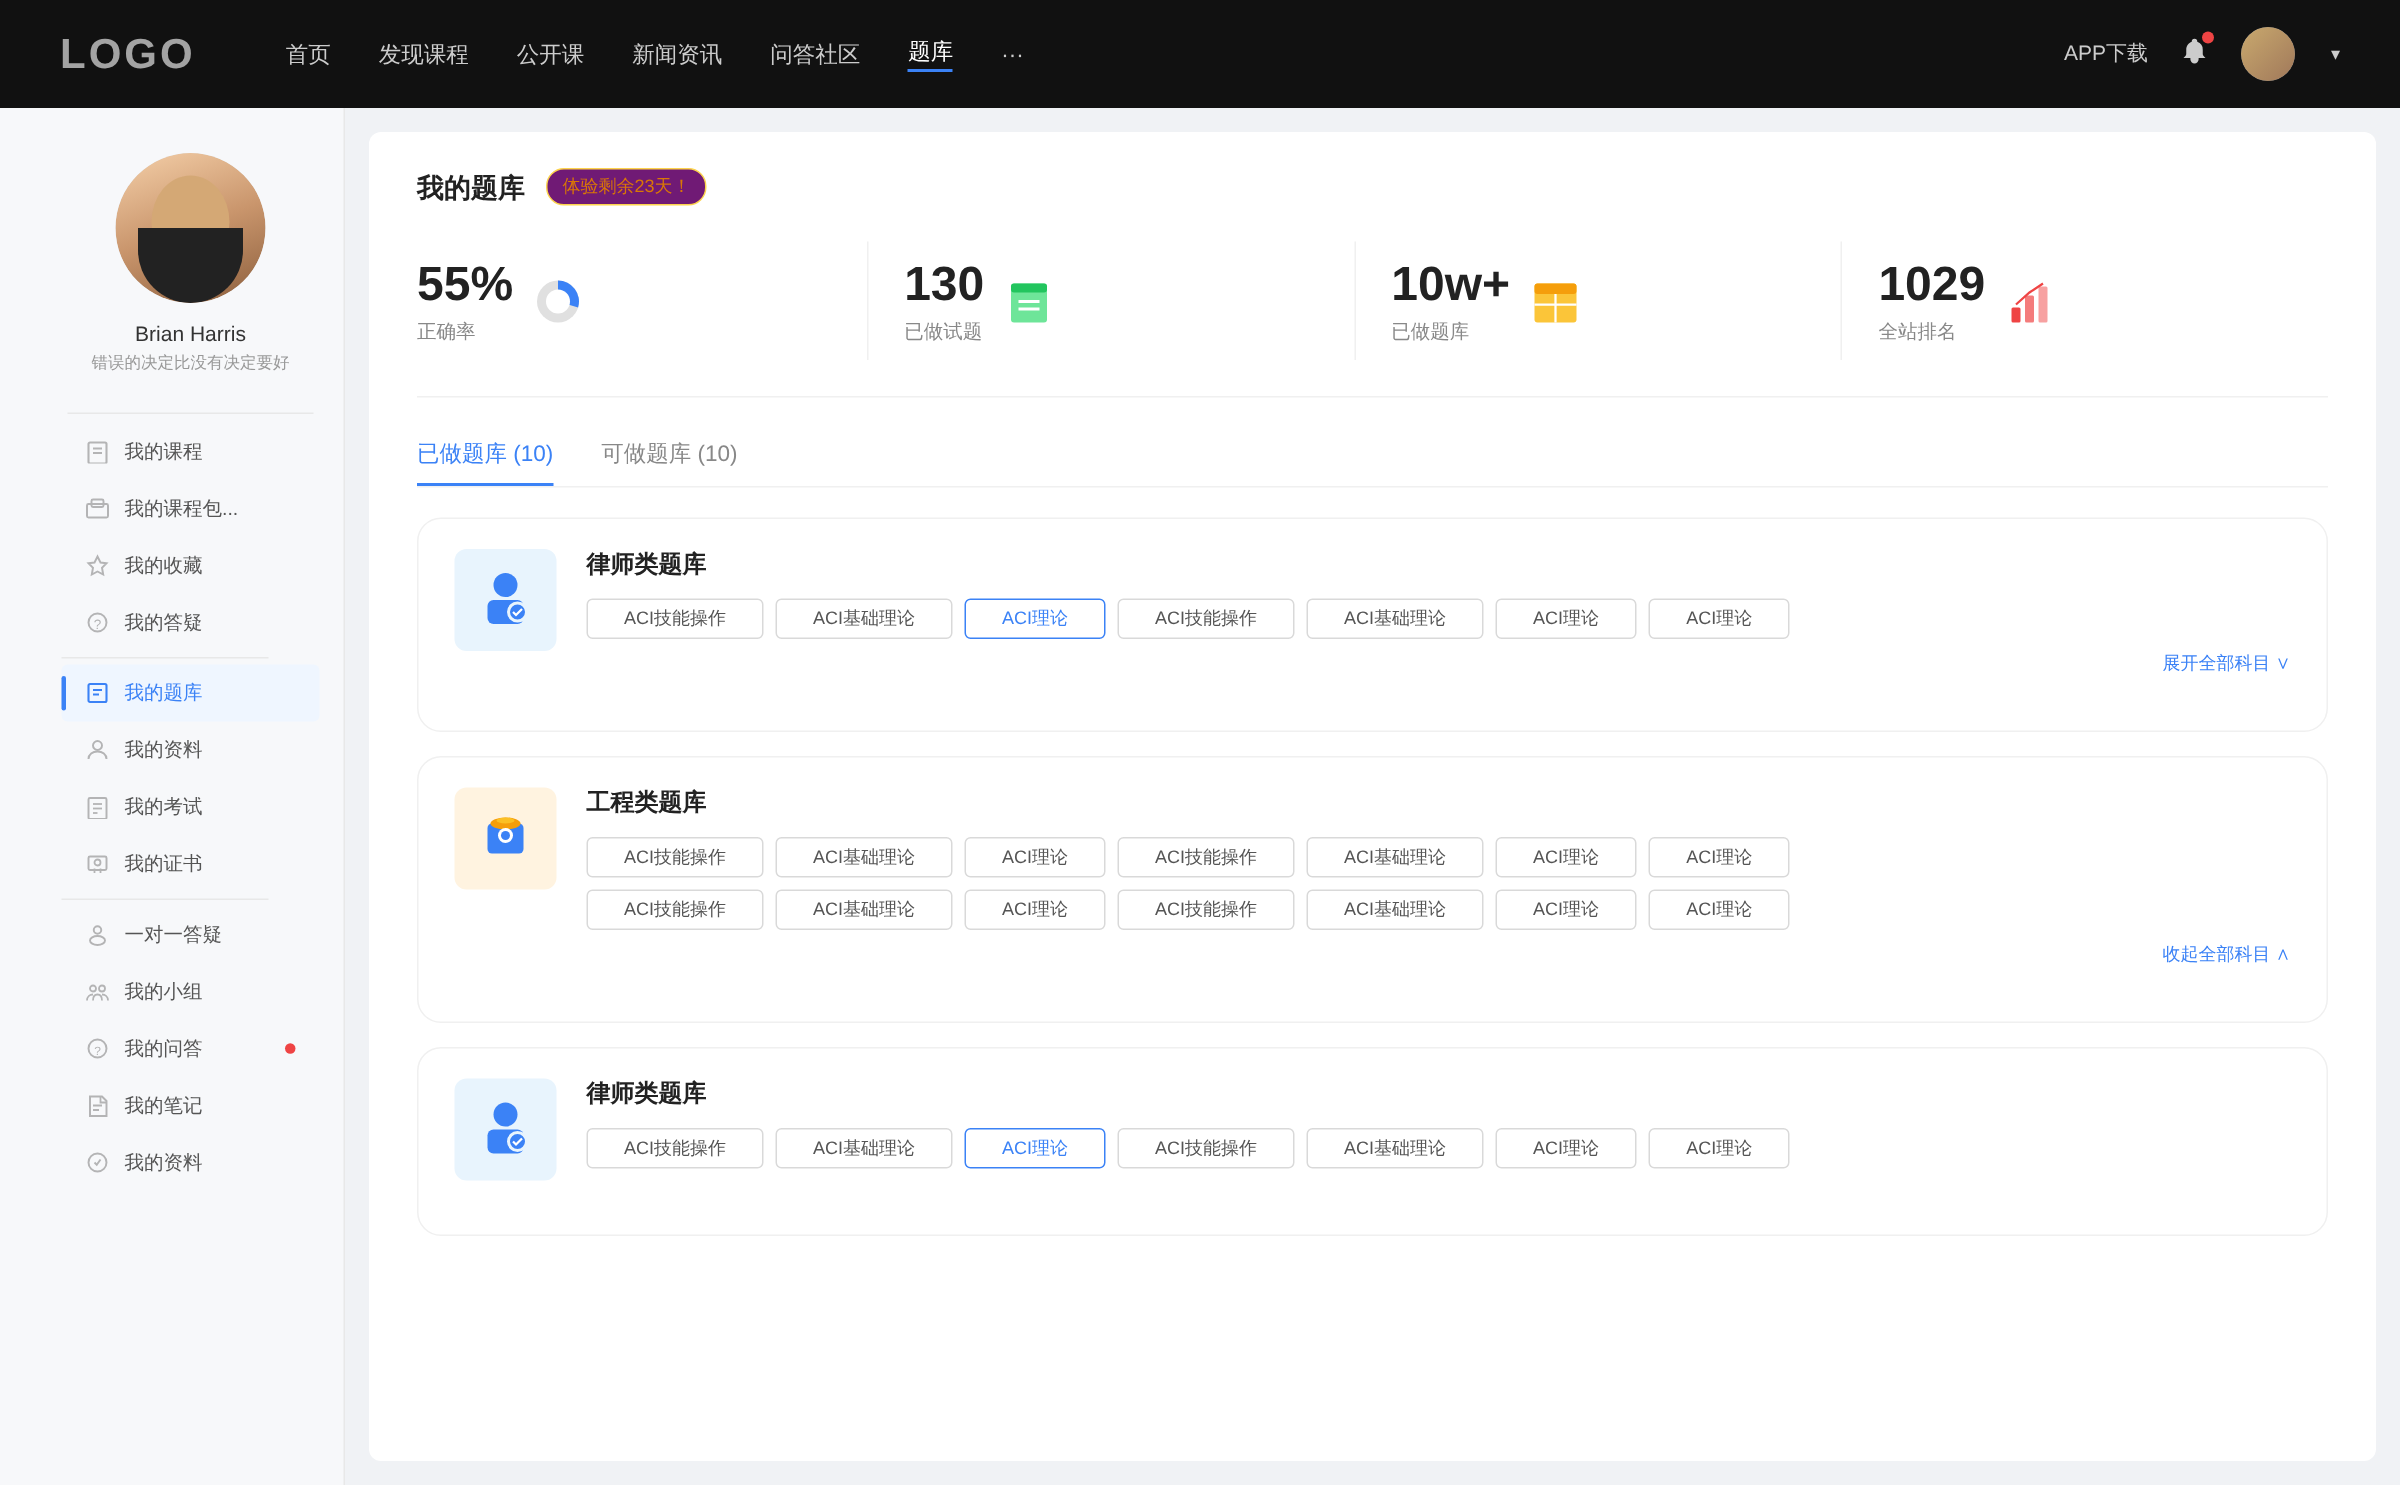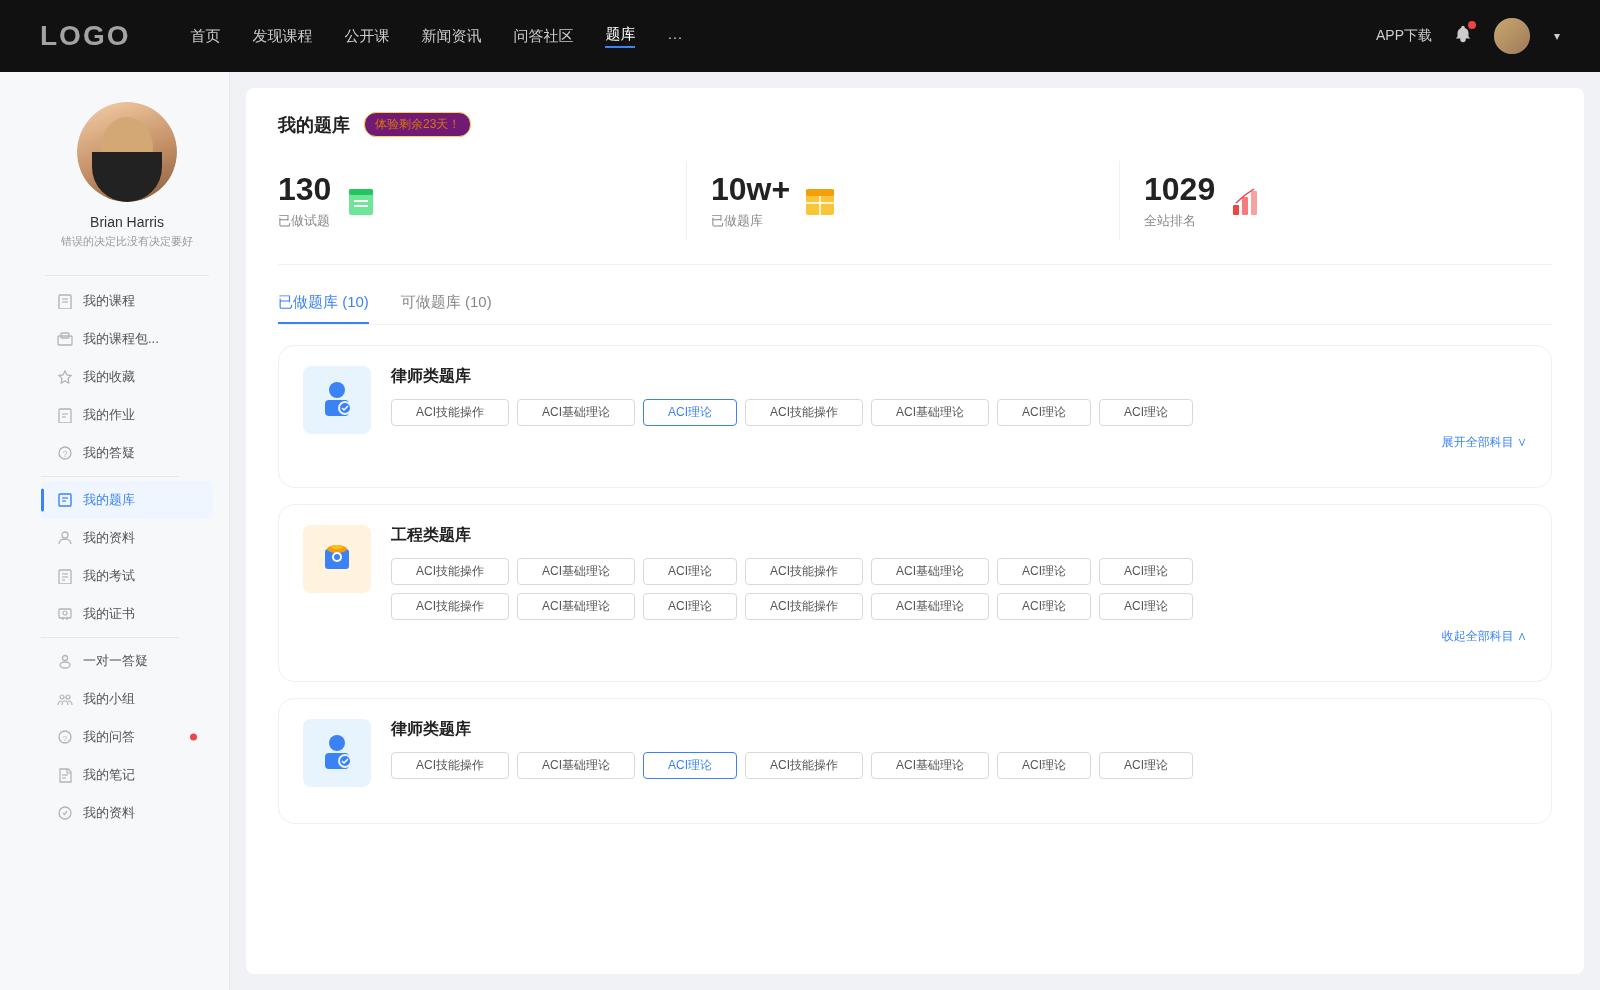--- a/index.html
+++ b/index.html
@@ -421,30 +421,20 @@
         <span class="menu-icon">
           <svg width="16" height="16" viewBox="0 0 16 16" fill="none">
               <polygon points="8,2 10,6 14,6.5 11,9.5 11.8,14 8,12 4.2,14 5,9.5 2,6.5 6,6" stroke="#888" stroke-width="1.3" fill="none"></polygon>
             </svg>
         </span>
         <span>我的收藏</span>
       </div>
       <div class="sidebar-menu-item">
         <span class="menu-icon">
           <svg width="16" height="16" viewBox="0 0 16 16" fill="none">
-              <rect x="2" y="2" width="12" height="14" rx="1" stroke="#888" stroke-width="1.3"></rect>
-              <line x1="5" y1="7" x2="11" y2="7" stroke="#888" stroke-width="1.2"></line>
-              <line x1="5" y1="10" x2="9" y2="10" stroke="#888" stroke-width="1.2"></line>
-            </svg>
-        </span>
-        <span>我的作业</span>
-      </div>
-      <div class="sidebar-menu-item">
-        <span class="menu-icon">
-          <svg width="16" height="16" viewBox="0 0 16 16" fill="none">
               <circle cx="8" cy="8" r="6" stroke="#888" stroke-width="1.3"></circle>
               <text x="8" y="12" text-anchor="middle" fill="#888" font-size="9">?</text>
             </svg>
         </span>
         <span>我的答疑</span>
       </div>
       <div class="sidebar-divider" style="margin: 4px 0;"></div>
       <div class="sidebar-menu-item active">
         <span class="menu-icon">
           <svg width="16" height="16" viewBox="0 0 16 16" fill="none">
@@ -543,20 +533,33 @@
 
   <main class="content">
 
     <div class="page-title-row">
       <h1 class="page-title">我的题库</h1>
       <span class="trial-badge">体验剩余23天！</span>
     </div>
 
     <div class="stats-row">
 
+      <div class="stat-item">
+        <div>
+          <div class="stat-number">55%</div>
+          <div class="stat-label">正确率</div>
+        </div>
+        <div class="stat-icon">
+          <svg class="pie-mini" viewBox="0 0 36 36">
+            <circle cx="18" cy="18" r="14" fill="#e0e0e0"></circle>
+            <path d="M18 18 L18 4 A14 14 0 0 1 31.4 22 Z" fill="#3b82f6"></path>
+            <circle cx="18" cy="18" r="8" fill="#fff"></circle>
+          </svg>
+        </div>
+      </div>
 
       <div class="stat-item">
         <div>
           <div class="stat-number">130</div>
           <div class="stat-label">已做试题</div>
         </div>
         <div class="stat-icon">
           <svg width="32" height="32" viewBox="0 0 32 32">
             <rect x="4" y="4" width="24" height="26" rx="2" fill="#4ade80" opacity="0.8"></rect>
             <rect x="4" y="4" width="24" height="6" rx="2" fill="#22c55e"></rect>

